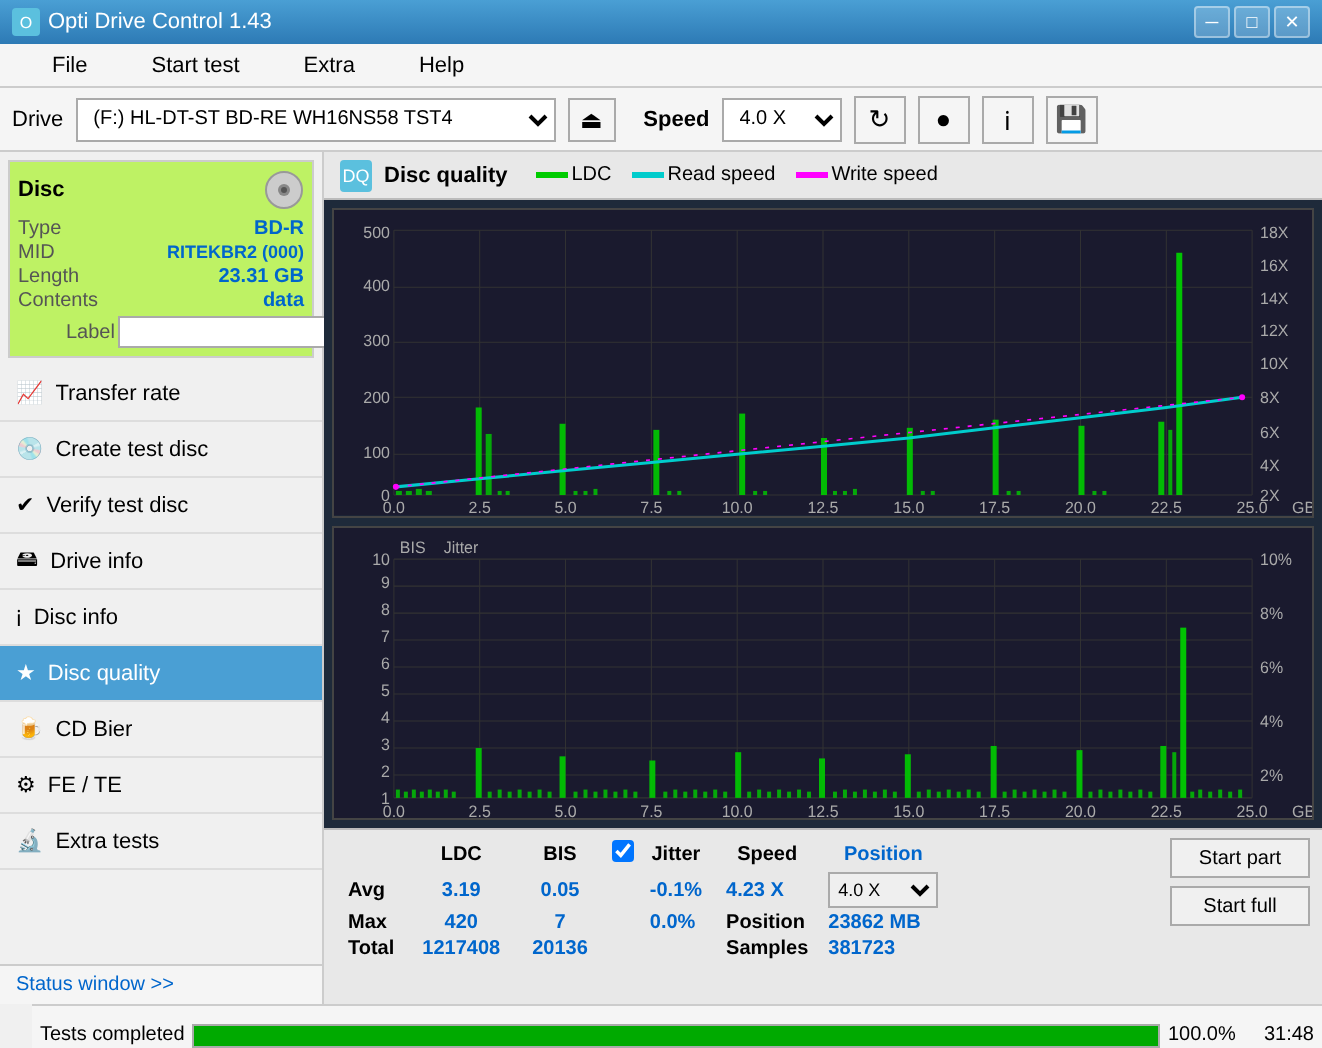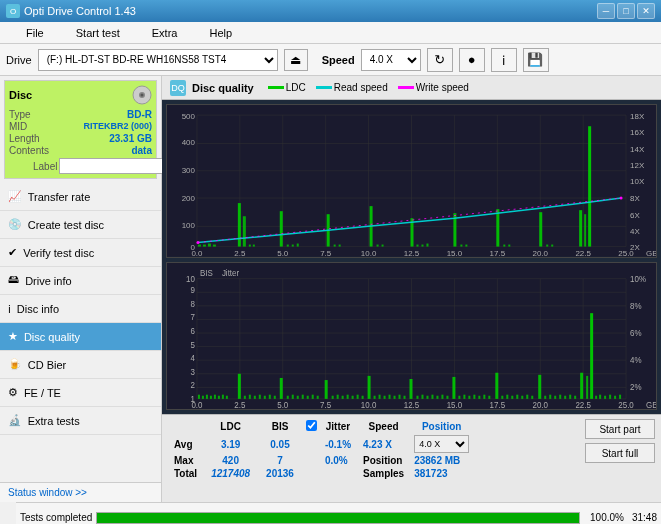--- a/index.html
+++ b/index.html
@@ -42,21 +42,21 @@
 
     
     .nav-item { height: 28px; display: flex; align-items: center; padding: 0 8px; cursor: pointer; font-size: 11px; border-bottom: 1px solid #ddd; gap: 6px; }
     .nav-item.active { background: #4a9fd4; color: white; }
 
     
     .status-bar { height: 30px; background: #f5f5f5; border-top: 1px solid #ccc; display: flex; align-items: center; padding: 0 4px; gap: 4px; margin-left: 16px; }
     .status-text { font-size: 10px; flex: 0 0 auto; }
     .progress-bar-outer { flex: 1; height: 12px; border: 1px solid #aaa; background: white; }
     .progress-bar-inner { height: 100%; background: #00aa00; }
-    .status-pct { font-size: 10px; width: 40px; text-align: right; }
+    .status-pct { font-size: 10px; width: 40px; }
 
     
     .right-panel { flex: 1; display: flex; flex-direction: column; background: #2b2b2b; overflow: hidden; }
     .chart-header { background: #e8e8e8; border-bottom: 1px solid #bbb; height: 24px; display: flex; align-items: center; padding: 0 8px; gap: 6px; }
     .chart-title { font-size: 11px; font-weight: bold; }
     .chart-icon { width: 16px; height: 16px; background: #5bc0de; border-radius: 2px; display: flex; align-items: center; justify-content: center; font-size: 9px; color: white; }
 
     .charts-container { flex: 1; background: #1e2a3a; display: flex; flex-direction: column; padding: 4px; gap: 4px; }
 
     
@@ -520,21 +520,21 @@
                 <td style="padding:1px 6px; font-weight:bold;">Max</td>
                 <td style="padding:1px 8px; text-align:center; color:#0066cc; font-weight:bold;">420</td>
                 <td style="padding:1px 8px; text-align:center; color:#0066cc; font-weight:bold;">7</td>
                 <td style="padding:1px 4px;"></td>
                 <td style="padding:1px 4px; color:#0066cc; font-weight:bold;margin-top:24px;">0.0%</td>
                 <td style="padding:1px 8px; font-weight:bold;">Position</td>
                 <td style="padding:1px 2px; color:#0066cc; font-weight:bold;">23862 MB</td>
               </tr>
               <tr>
                 <td style="padding:1px 6px; font-weight:bold;">Total</td>
-                <td style="padding:1px 8px; text-align:left; color:#0066cc; font-weight:bold;font-style:italic;">1217408</td>
+                <td style="padding:1px 8px; text-align:left; color:#0066cc; font-weight:bold;">1217408</td>
                 <td style="padding:1px 8px; text-align:center; color:#0066cc; font-weight:bold;">20136</td>
                 <td style="padding:1px 4px;"></td>
                 <td style="padding:1px 4px;"></td>
                 <td style="padding:1px 8px; font-weight:bold;">Samples</td>
                 <td style="padding:1px 2px; color:#0066cc; font-weight:bold;">381723</td>
               </tr>
             </tbody>
           </table>
         </div>
         <div style="display:flex; flex-direction:column; gap:4px; padding-left:8px;">

